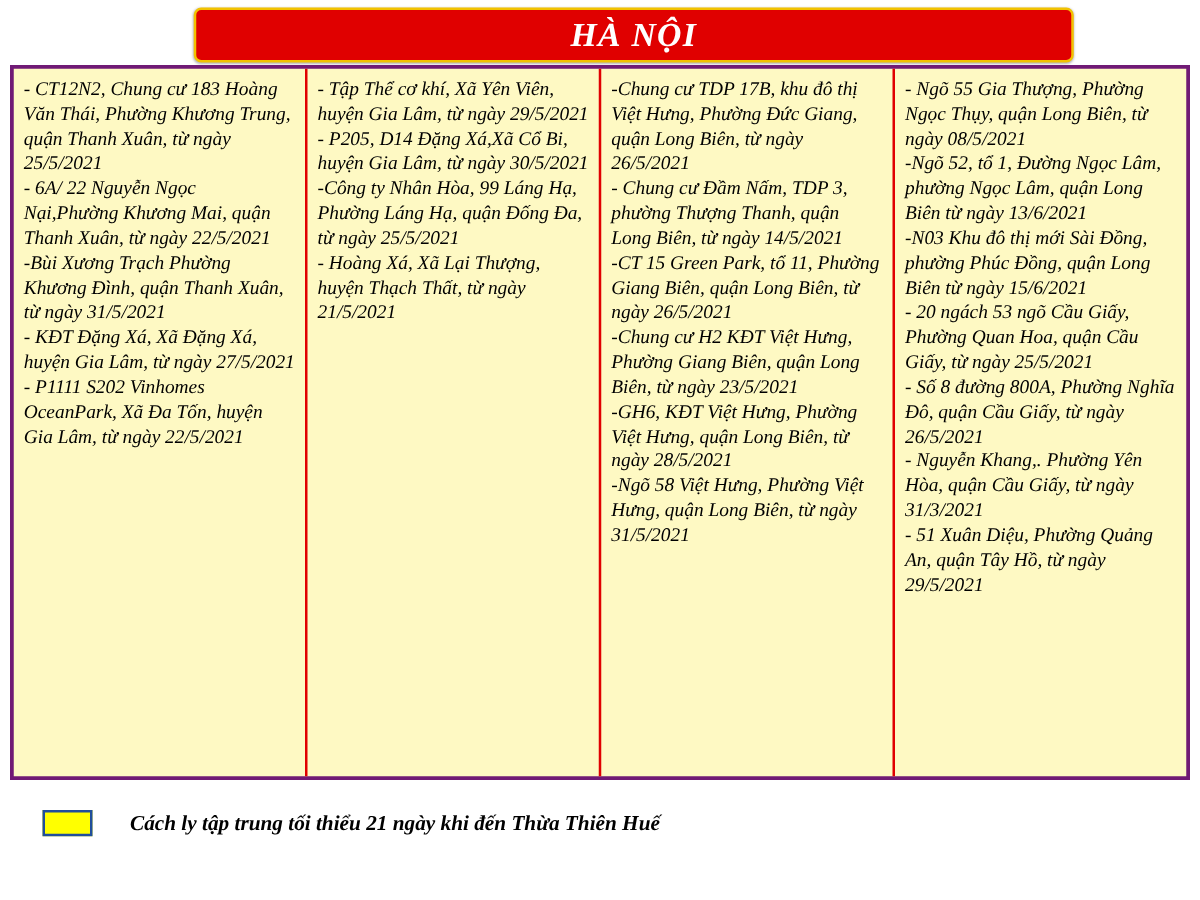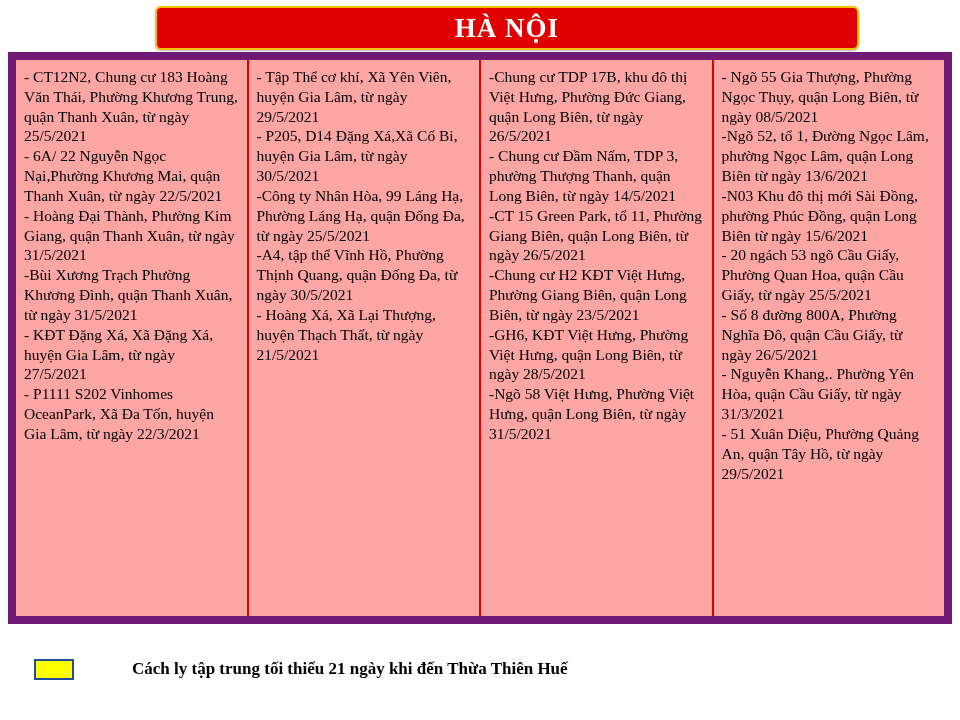--- a/index.html
+++ b/index.html
@@ -11,20 +11,21 @@
     height: 720px;
     background: #ffffff;
     font-family: "Liberation Serif", serif;
     overflow: hidden;
   }
   .page {
     position: relative;
     width: 960px;
     height: 720px;
     box-sizing: border-box;
+    font-style: italic;
   }
   
   .title-banner {
     position: absolute;
     left: 155px;
     top: 6px;
     width: 700px;
     height: 40px;
     background: #e00000;
     border: 2px solid #f2c200;
@@ -42,22 +43,22 @@
     letter-spacing: 1px;
     line-height: 1;
   }
   
   .table-wrap {
     position: absolute;
     left: 8px;
     top: 52px;
     width: 944px;
     height: 572px;
-    border: 8px solid #701a75;
-    background: #fca5a5;
+    border: 3px solid #701a75;
+    background: #fef9c3;
     box-sizing: border-box;
     display: flex;
   }
   .col {
     flex: 1 1 0;
     box-sizing: border-box;
     padding: 7px 8px 6px 8px;
     border-right: 2px solid #e00000;
     overflow: hidden;
   }
@@ -70,26 +71,25 @@
     font-size: 15.5px;
     line-height: 1.28;
     color: #000000;
     text-align: left;
     word-wrap: break-word;
   }
   
   .footer {
     position: absolute;
     left: 8px;
-    top: 659px;
+    top: 619px;
     width: 944px;
     height: 50px;
     display: flex;
-    align-items: flex-start;
-    gap: 28px;
+    align-items: flex-end;
   }
   .legend-swatch {
     width: 36px;
     height: 17px;
     background: #ffff00;
     border: 2px solid #1f4e9c;
     margin-left: 26px;
     flex: 0 0 auto;
   }
   .legend-text {
@@ -107,31 +107,29 @@
 
   <div class="title-banner">
     <div class="title-text">HÀ NỘI</div>
   </div>
 
   <div class="table-wrap">
 
     <div class="col">
       <p>- CT12N2, Chung cư 183 Hoàng Văn Thái, Phường Khương Trung, quận Thanh Xuân, từ ngày 25/5/2021</p>
       <p>- 6A/ 22 Nguyễn Ngọc Nại,Phường Khương Mai, quận Thanh Xuân, từ ngày 22/5/2021</p>
-      <p>- Hoàng Đại Thành, Phường Kim Giang, quận Thanh Xuân, từ ngày 31/5/2021</p>
       <p>-Bùi Xương Trạch Phường Khương Đình, quận Thanh Xuân, từ ngày 31/5/2021</p>
       <p>- KĐT Đặng Xá, Xã Đặng Xá, huyện Gia Lâm, từ ngày 27/5/2021</p>
-      <p>- P1111 S202 Vinhomes OceanPark, Xã Đa Tốn, huyện Gia Lâm, từ ngày 22/3/2021</p>
+      <p>- P1111 S202 Vinhomes OceanPark, Xã Đa Tốn, huyện Gia Lâm, từ ngày 22/5/2021</p>
     </div>
 
     <div class="col">
       <p>- Tập Thể cơ khí, Xã Yên Viên, huyện Gia Lâm, từ ngày 29/5/2021</p>
       <p>- P205, D14 Đặng Xá,Xã Cổ Bi, huyện Gia Lâm, từ ngày 30/5/2021</p>
       <p>-Công ty Nhân Hòa, 99 Láng Hạ, Phường Láng Hạ, quận Đống Đa, từ ngày 25/5/2021</p>
-      <p>-A4, tập thể Vĩnh Hồ, Phường Thịnh Quang, quận Đống Đa, từ ngày 30/5/2021</p>
       <p>- Hoàng Xá, Xã Lại Thượng, huyện Thạch Thất, từ ngày 21/5/2021</p>
     </div>
 
     <div class="col">
       <p>-Chung cư TDP 17B, khu đô thị Việt Hưng, Phường Đức Giang, quận Long Biên, từ ngày 26/5/2021</p>
       <p>- Chung cư Đầm Nấm, TDP 3, phường Thượng Thanh, quận Long Biên, từ ngày 14/5/2021</p>
       <p>-CT 15 Green Park, tổ 11, Phường Giang Biên, quận Long Biên, từ ngày 26/5/2021</p>
       <p>-Chung cư H2 KĐT Việt Hưng, Phường Giang Biên, quận Long Biên, từ ngày 23/5/2021</p>
       <p>-GH6, KĐT Việt Hưng, Phường Việt Hưng, quận Long Biên, từ ngày 28/5/2021</p>
       <p>-Ngõ 58 Việt Hưng, Phường Việt Hưng, quận Long Biên, từ ngày 31/5/2021</p>

